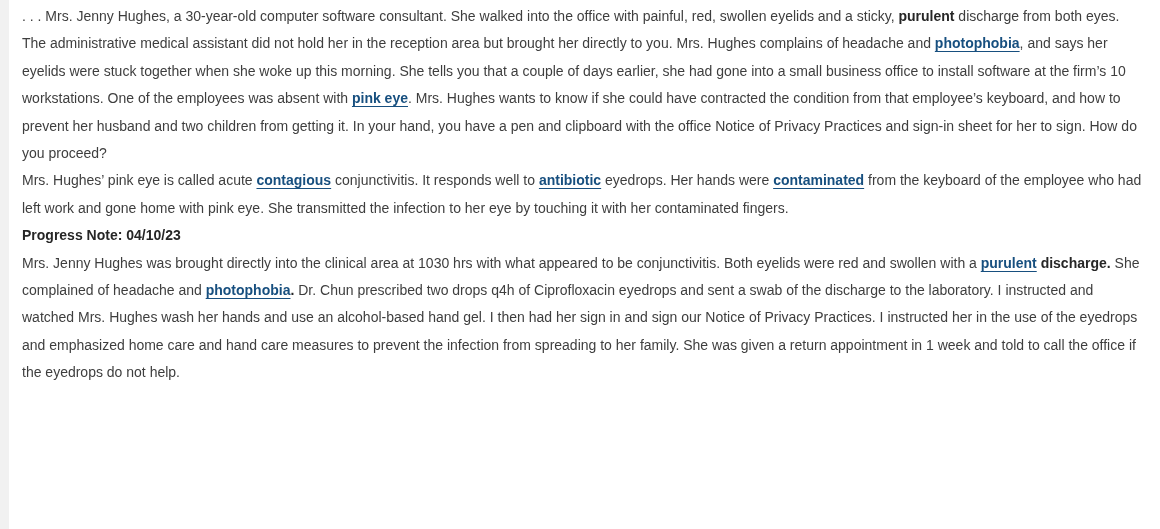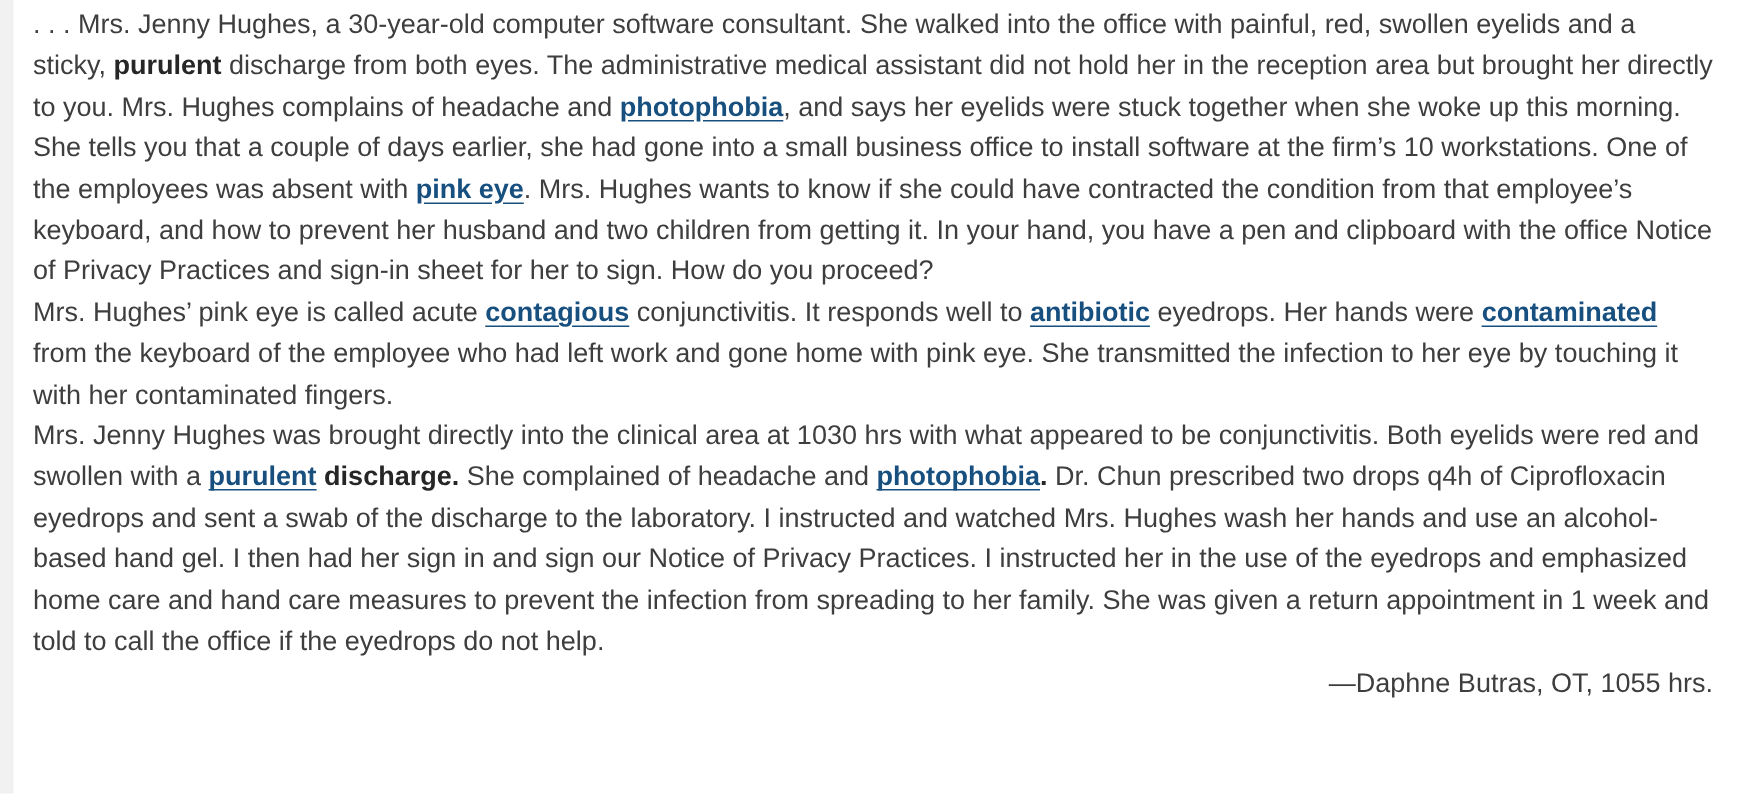--- a/index.html
+++ b/index.html
@@ -15,21 +15,21 @@
     left: 0; top: 0;
     width: 9px; height: 529px;
     background: #f1f1f1;
   }
   .article {
     position: absolute;
     left: 22px;
     top: 3px;
     width: 1120px;
     color: #3e3e3e;
-    font-size: 18px;
+    font-size: 14px;
     line-height: 27.4px;
     text-align: left;
   }
   .para { margin: 0; }
   .para.right { text-align: right; }
   .plain { color: #3e3e3e; }
   .bold { font-weight: bold; color: #262626; }
   .term-link {
     color: #174f7f;
     font-weight: bold;
@@ -40,15 +40,15 @@
   }
 </style>
 </head>
 <body>
 
 <div class="left-strip"></div>
 
 <div class="article">
     <p class="para"><span class="plain">. . . Mrs. Jenny Hughes, a 30-year-old computer software consultant. She walked into the office with painful, red, swollen eyelids and a sticky, </span><span class="bold">purulent</span><span class="plain"> discharge from both eyes. The administrative medical assistant did not hold her in the reception area but brought her directly to you. Mrs. Hughes complains of headache and </span><a class="term-link" href="#">photophobia</a><span class="plain">, and says her eyelids were stuck together when she woke up this morning. She tells you that a couple of days earlier, she had gone into a small business office to install software at the firm’s 10 workstations. One of the employees was absent with </span><a class="term-link" href="#">pink eye</a><span class="plain">. Mrs. Hughes wants to know if she could have contracted the condition from that employee’s keyboard, and how to prevent her husband and two children from getting it. In your hand, you have a pen and clipboard with the office Notice of Privacy Practices and sign-in sheet for her to sign. How do you proceed?</span></p>
     <p class="para"><span class="plain">Mrs. Hughes’ pink eye is called acute </span><a class="term-link" href="#">contagious</a><span class="plain"> conjunctivitis. It responds well to </span><a class="term-link" href="#">antibiotic</a><span class="plain"> eyedrops. Her hands were </span><a class="term-link" href="#">contaminated</a><span class="plain"> from the keyboard of the employee who had left work and gone home with pink eye. She transmitted the infection to her eye by touching it with her contaminated fingers.</span></p>
+    <p class="para"><span class="bold">Progress Note: 04/10/23</span></p>
     <p class="para"><span class="plain">Mrs. Jenny Hughes was brought directly into the clinical area at 1030 hrs with what appeared to be conjunctivitis. Both eyelids were red and swollen with a </span><a class="term-link" href="#">purulent</a><span class="plain"> </span><span class="bold">discharge.</span><span class="plain"> She complained of headache and </span><a class="term-link" href="#">photophobia</a><span class="bold">.</span><span class="plain"> Dr. Chun prescribed two drops q4h of Ciprofloxacin eyedrops and sent a swab of the discharge to the laboratory. I instructed and watched Mrs. Hughes wash her hands and use an alcohol-based hand gel. I then had her sign in and sign our Notice of Privacy Practices. I instructed her in the use of the eyedrops and emphasized home care and hand care measures to prevent the infection from spreading to her family. She was given a return appointment in 1 week and told to call the office if the eyedrops do not help.</span></p>
-    <p class="para right"><span class="plain">—Daphne Butras, OT, 1055 hrs.</span></p>
   </div>
 
 </body></html>

